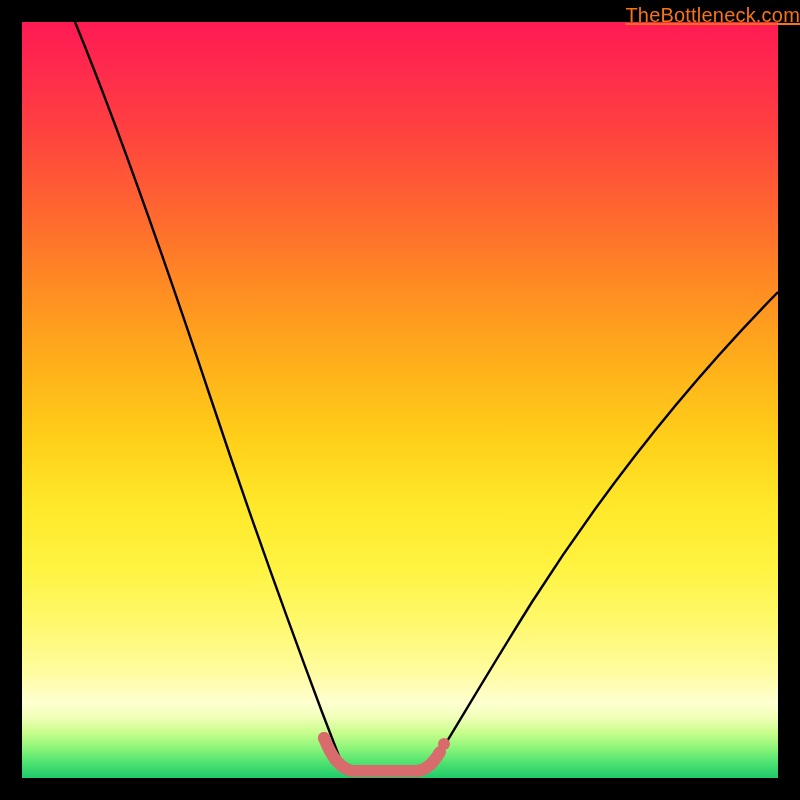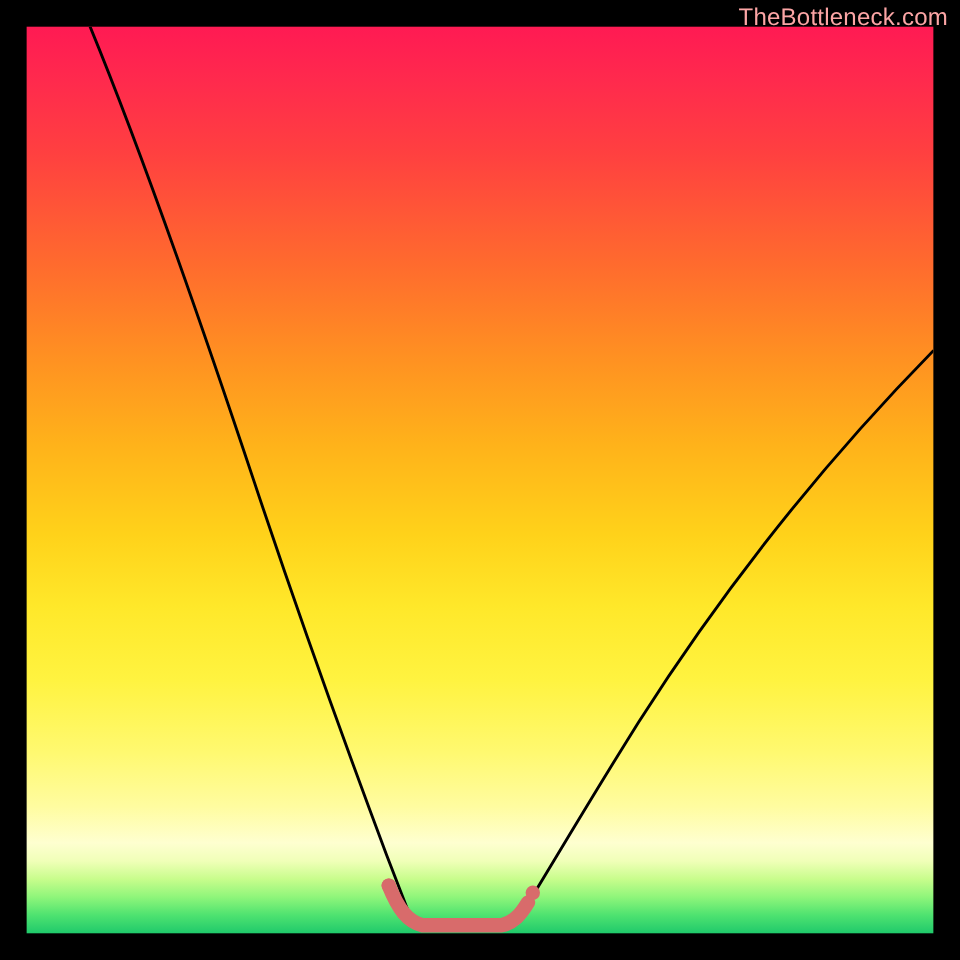--- a/index.html
+++ b/index.html
@@ -50,24 +50,25 @@
     );
   }
   svg.curves {
     position: absolute;
     top: 0; left: 0;
     width: 756px; height: 756px;
   }
   .watermark {
     position: absolute;
     top: 4px;
-    right: 10px;
-    color: #fca5a5;
+    right: 0;
+    color: #f97316;
     font-size: 20px;
     letter-spacing: 0.2px;
+    text-decoration: underline;
   }
 </style>
 </head>
 <body>
 
 <div class="frame">
   <div class="plot">
     <div class="gradient"></div>
     <svg class="curves" viewBox="0 0 756 756" preserveAspectRatio="none">
       <path d="M 53 0

